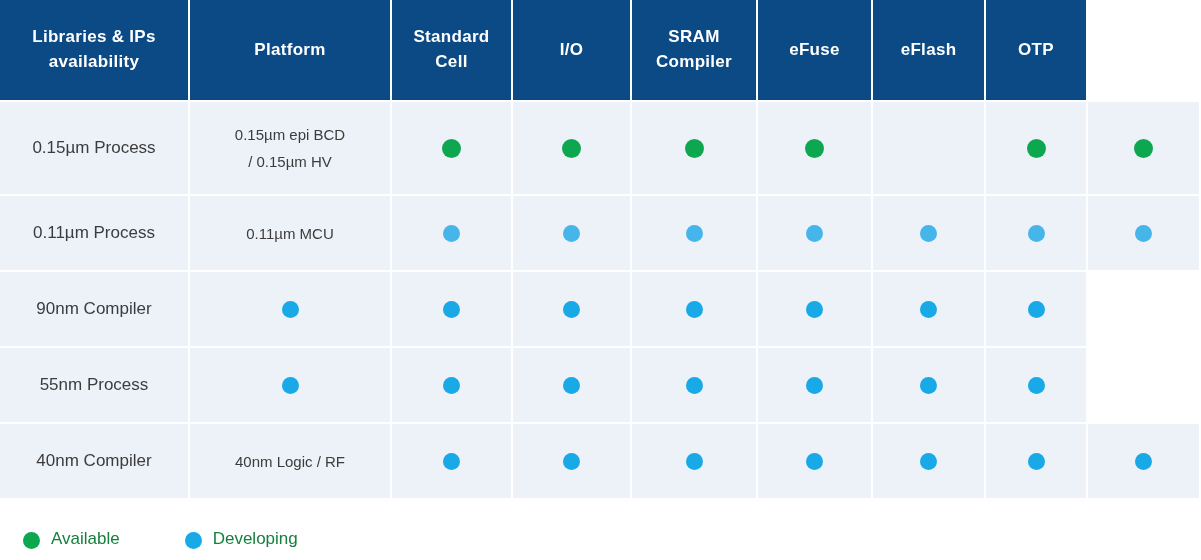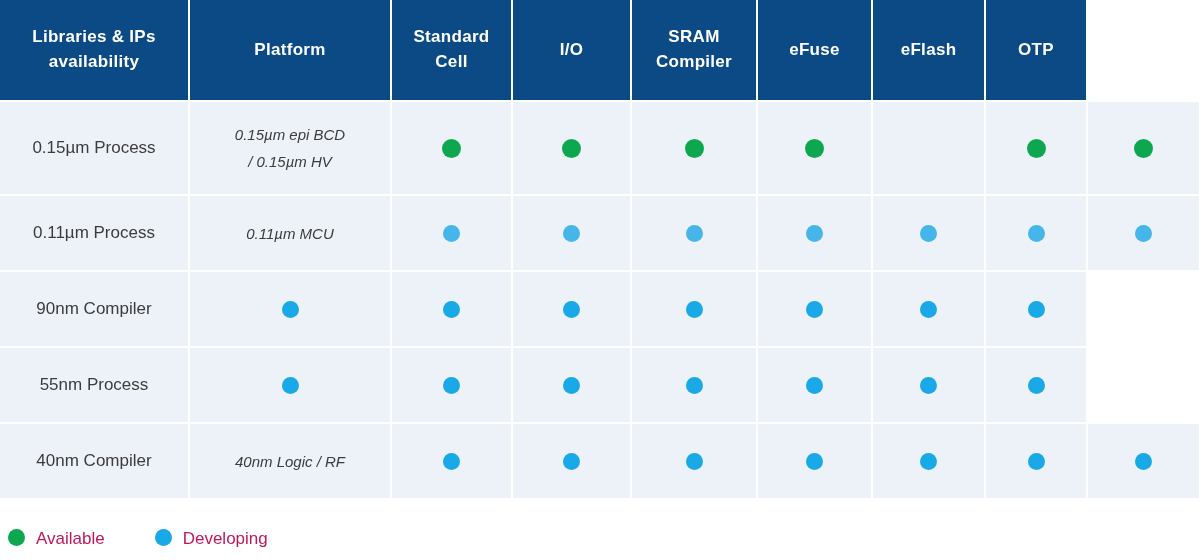--- a/index.html
+++ b/index.html
@@ -33,32 +33,32 @@
   .cell {
     background:var(--row-bg, #EDF2F9);
     height:74px;
     display:flex; align-items:center; justify-content:center;
     text-align:center;
     color:#3C3C3C;
     font-size:17px;
     white-space:pre-line;
   }
   .body-row:first-child .cell { height:92px; }
-  .platform-cell { font-size:15px; line-height:1.8;font-style:italic; }
+  .platform-cell { font-size:15px; line-height:1.8; }
   .dot {
     display:block;
     width:17px; height:17px;
     border-radius:50%;
   }
   .dot.big { width:19px; height:19px; }
   .legend {
     margin:31px 0 0 8px;
     display:flex; align-items:center; gap:50px;
   }
-  .legend-item { display:flex; align-items:flex-start; gap:11px; font-size:17px; color:#be185d; }
+  .legend-item { display:flex; align-items:flex-end; gap:11px; font-size:17px; color:#15803d;margin-left:15px; }
   .legend-item .dot { width:17px; height:17px; }
 </style>
 </head>
 <body>
 
 <div class="availability-table">
   <div class="header-row">
     <div class="header-cell">Libraries  &amp; IPs
 availability</div>
     <div class="header-cell">Platform</div>

